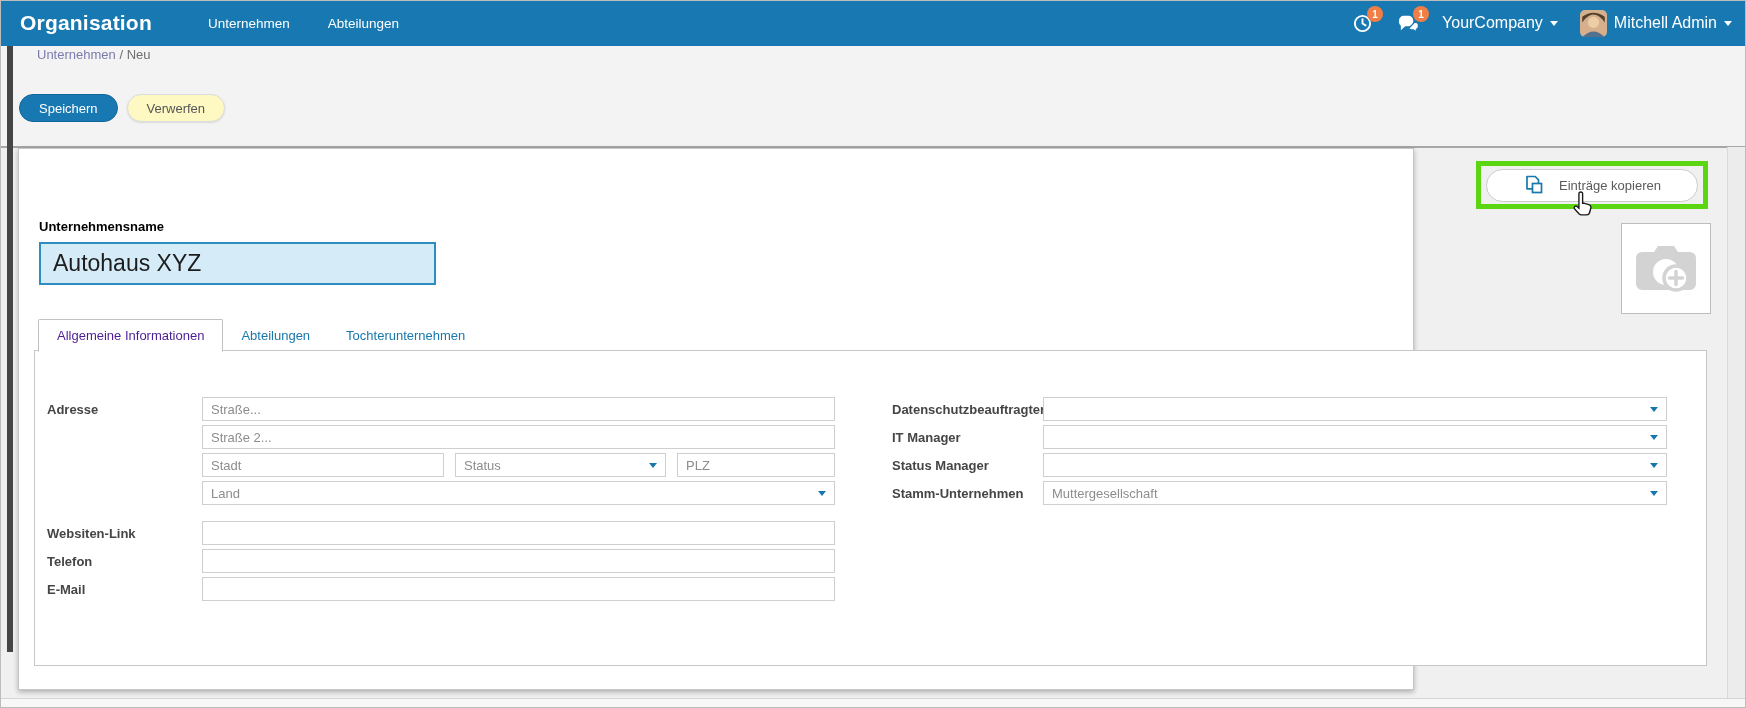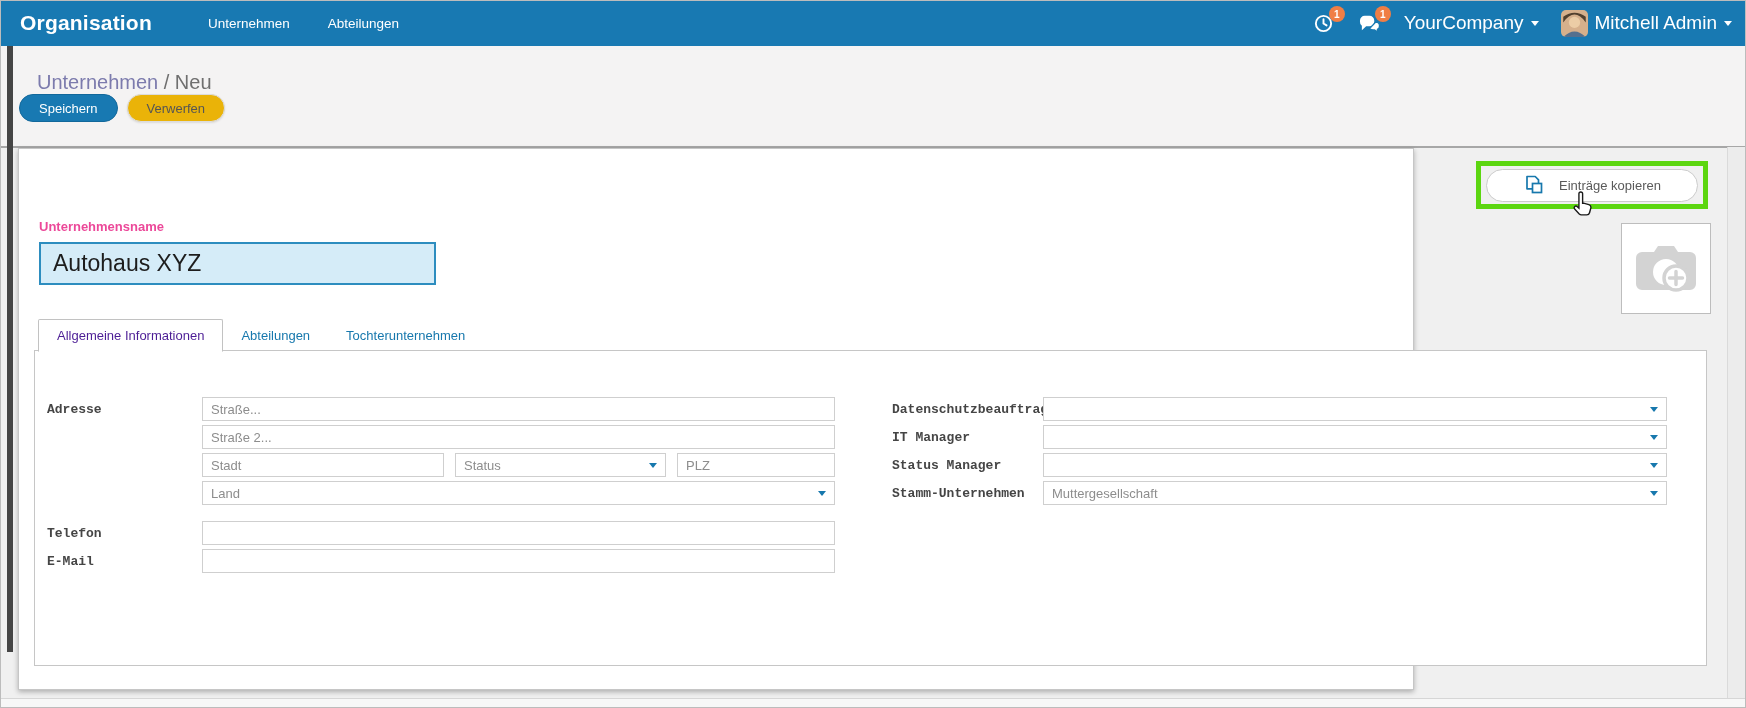--- a/index.html
+++ b/index.html
@@ -32,33 +32,33 @@
   .nav-menus{display:flex;gap:38px;margin-left:56px;}
   .nav-menu{font-size:13.5px;color:#fff;cursor:pointer;}
   .nav-right{margin-left:auto;display:flex;align-items:center;gap:22px;}
   .icon-wrap{position:relative;width:24px;height:24px;display:flex;align-items:center;justify-content:center;cursor:pointer;}
   .badge{
     position:absolute;top:-5px;right:-9px;min-width:16px;height:16px;
     background:var(--badge-orange);border-radius:8px;
     font-size:10px;font-weight:bold;color:#fff;
     display:flex;align-items:center;justify-content:center;padding:0 4px;
   }
-  .nav-user,.nav-company{display:flex;align-items:center;gap:7px;font-size:19px;font-weight:500;cursor:pointer;}
+  .nav-user,.nav-company{display:flex;align-items:center;gap:7px;font-size:16px;font-weight:500;cursor:pointer;}
   .caret-down-white{width:0;height:0;border-left:4.5px solid transparent;border-right:4.5px solid transparent;border-top:5px solid #fff;}
   .avatar{width:27px;height:27px;border-radius:5px;overflow:hidden;flex:none;}
 
   
   .crumbzone{position:absolute;top:46px;left:0;width:1746px;height:100px;background:#f4f3f3;}
-  .breadcrumb{position:absolute;left:37px;top:1px;font-size:20px;margin-top:24px;}
+  .breadcrumb{position:absolute;left:37px;top:1px;font-size:13px;}
   .breadcrumb .bc-link{color:var(--breadcrumb-link);cursor:pointer;}
   .breadcrumb .bc-sep,.breadcrumb .bc-current{color:#6f6f6f;}
   .btnrow{position:absolute;left:19px;top:48px;display:flex;gap:9px;}
   .btn{height:28px;border-radius:14px;font-size:13px;padding:0 19px;display:flex;align-items:center;cursor:pointer;border:1px solid transparent;font-family:inherit;}
   .btn-primary{background:var(--brand-blue);color:#fff;border-color:#12689b;}
-  .btn-secondary{background:#eab308;color:#555;border-color:#dcdcdc;box-shadow:0 1px 2px rgba(0,0,0,.10);}
+  .btn-secondary{background:#fef9c3;color:#555;border-color:#dcdcdc;box-shadow:0 1px 2px rgba(0,0,0,.10);}
 
   .divider{position:absolute;top:146px;left:0;width:1746px;height:2px;background:#8f8f8f;opacity:.75;}
 
   
   .left-edge{position:absolute;left:7px;top:46px;width:6px;height:606px;background:#454545;}
   .vscrollbar{position:absolute;right:0;top:147px;width:19px;height:551px;background:#ececec;border-left:1px solid #dadada;}
   .hscrollbar{position:absolute;left:0;bottom:0;width:1746px;height:10px;background:#f7f7f7;border-top:1px solid #d6d6d6;}
 
   
   .card{
@@ -71,21 +71,21 @@
     border:5px solid var(--highlight-green);
     display:flex;align-items:center;justify-content:center;
   }
   .copy-btn{
     width:212px;height:33px;border-radius:17px;background:#fff;border:1px solid #cbcbcb;
     display:flex;align-items:center;justify-content:center;gap:14px;
     font-size:13px;color:#5a5a5a;cursor:pointer;font-family:inherit;
   }
   .cursor-hand{position:absolute;left:1551px;top:40px;width:28px;height:30px;z-index:5;}
 
-  .name-label{position:absolute;left:20px;top:70px;font-size:13px;font-weight:bold;color:#ec4899;}
+  .name-label{position:absolute;left:20px;top:70px;font-size:13px;font-weight:bold;color:#000000;}
   .name-input{
     position:absolute;left:20px;top:93px;width:397px;height:43px;
     background:var(--name-bg);border:2px solid var(--name-border);
     font-size:23px;color:#1d1d1d;padding:0 12px;font-family:inherit;outline:none;
   }
   .photo-box{
     position:absolute;left:1602px;top:74px;width:90px;height:91px;
     border:1px solid #bdbdbd;background:#fff;
     display:flex;align-items:center;justify-content:center;cursor:pointer;
   }
@@ -100,21 +100,21 @@
   .pane{
     position:absolute;left:15px;top:201px;width:1673px;height:316px;
     background:#fff;border:1px solid #c6c6c6;
   }
 
   
   .col{position:absolute;top:46px;}
   .col-left{left:12px;width:788px;}
   .col-right{left:857px;width:775px;}
   .frow{display:flex;align-items:center;margin-bottom:4px;height:24px;}
-  .flabel{width:155px;flex:none;font-size:13px;font-weight:bold;color:#454545;font-family:Liberation Mono, monospace;}
+  .flabel{width:155px;flex:none;font-size:13px;font-weight:bold;color:#454545;}
   .col-right .flabel{width:151px;}
   .fgroup{flex:1;display:flex;gap:11px;}
   .field{
     position:relative;height:24px;border:1px solid #cfcfcf;background:#fff;
     display:flex;align-items:center;flex:1;
   }
   .field input{
     border:none;outline:none;background:transparent;width:100%;height:100%;
     font-size:13px;color:#555;padding:0 8px;font-family:inherit;
   }
@@ -256,20 +256,28 @@
       <div class="frow gap-after">
         <div class="flabel"></div>
         <div class="fgroup">
           <div class="field">
             <input type="text" placeholder="Land" style="">
             <span class="dd-caret"></span>
           </div>
         </div>
       </div>
       <div class="frow">
+        <div class="flabel">Websiten-Link</div>
+        <div class="fgroup">
+          <div class="field">
+            <input type="text" style="">
+          </div>
+        </div>
+      </div>
+      <div class="frow">
         <div class="flabel">Telefon</div>
         <div class="fgroup">
           <div class="field">
             <input type="text" style="">
           </div>
         </div>
       </div>
       <div class="frow">
         <div class="flabel">E-Mail</div>
         <div class="fgroup">

